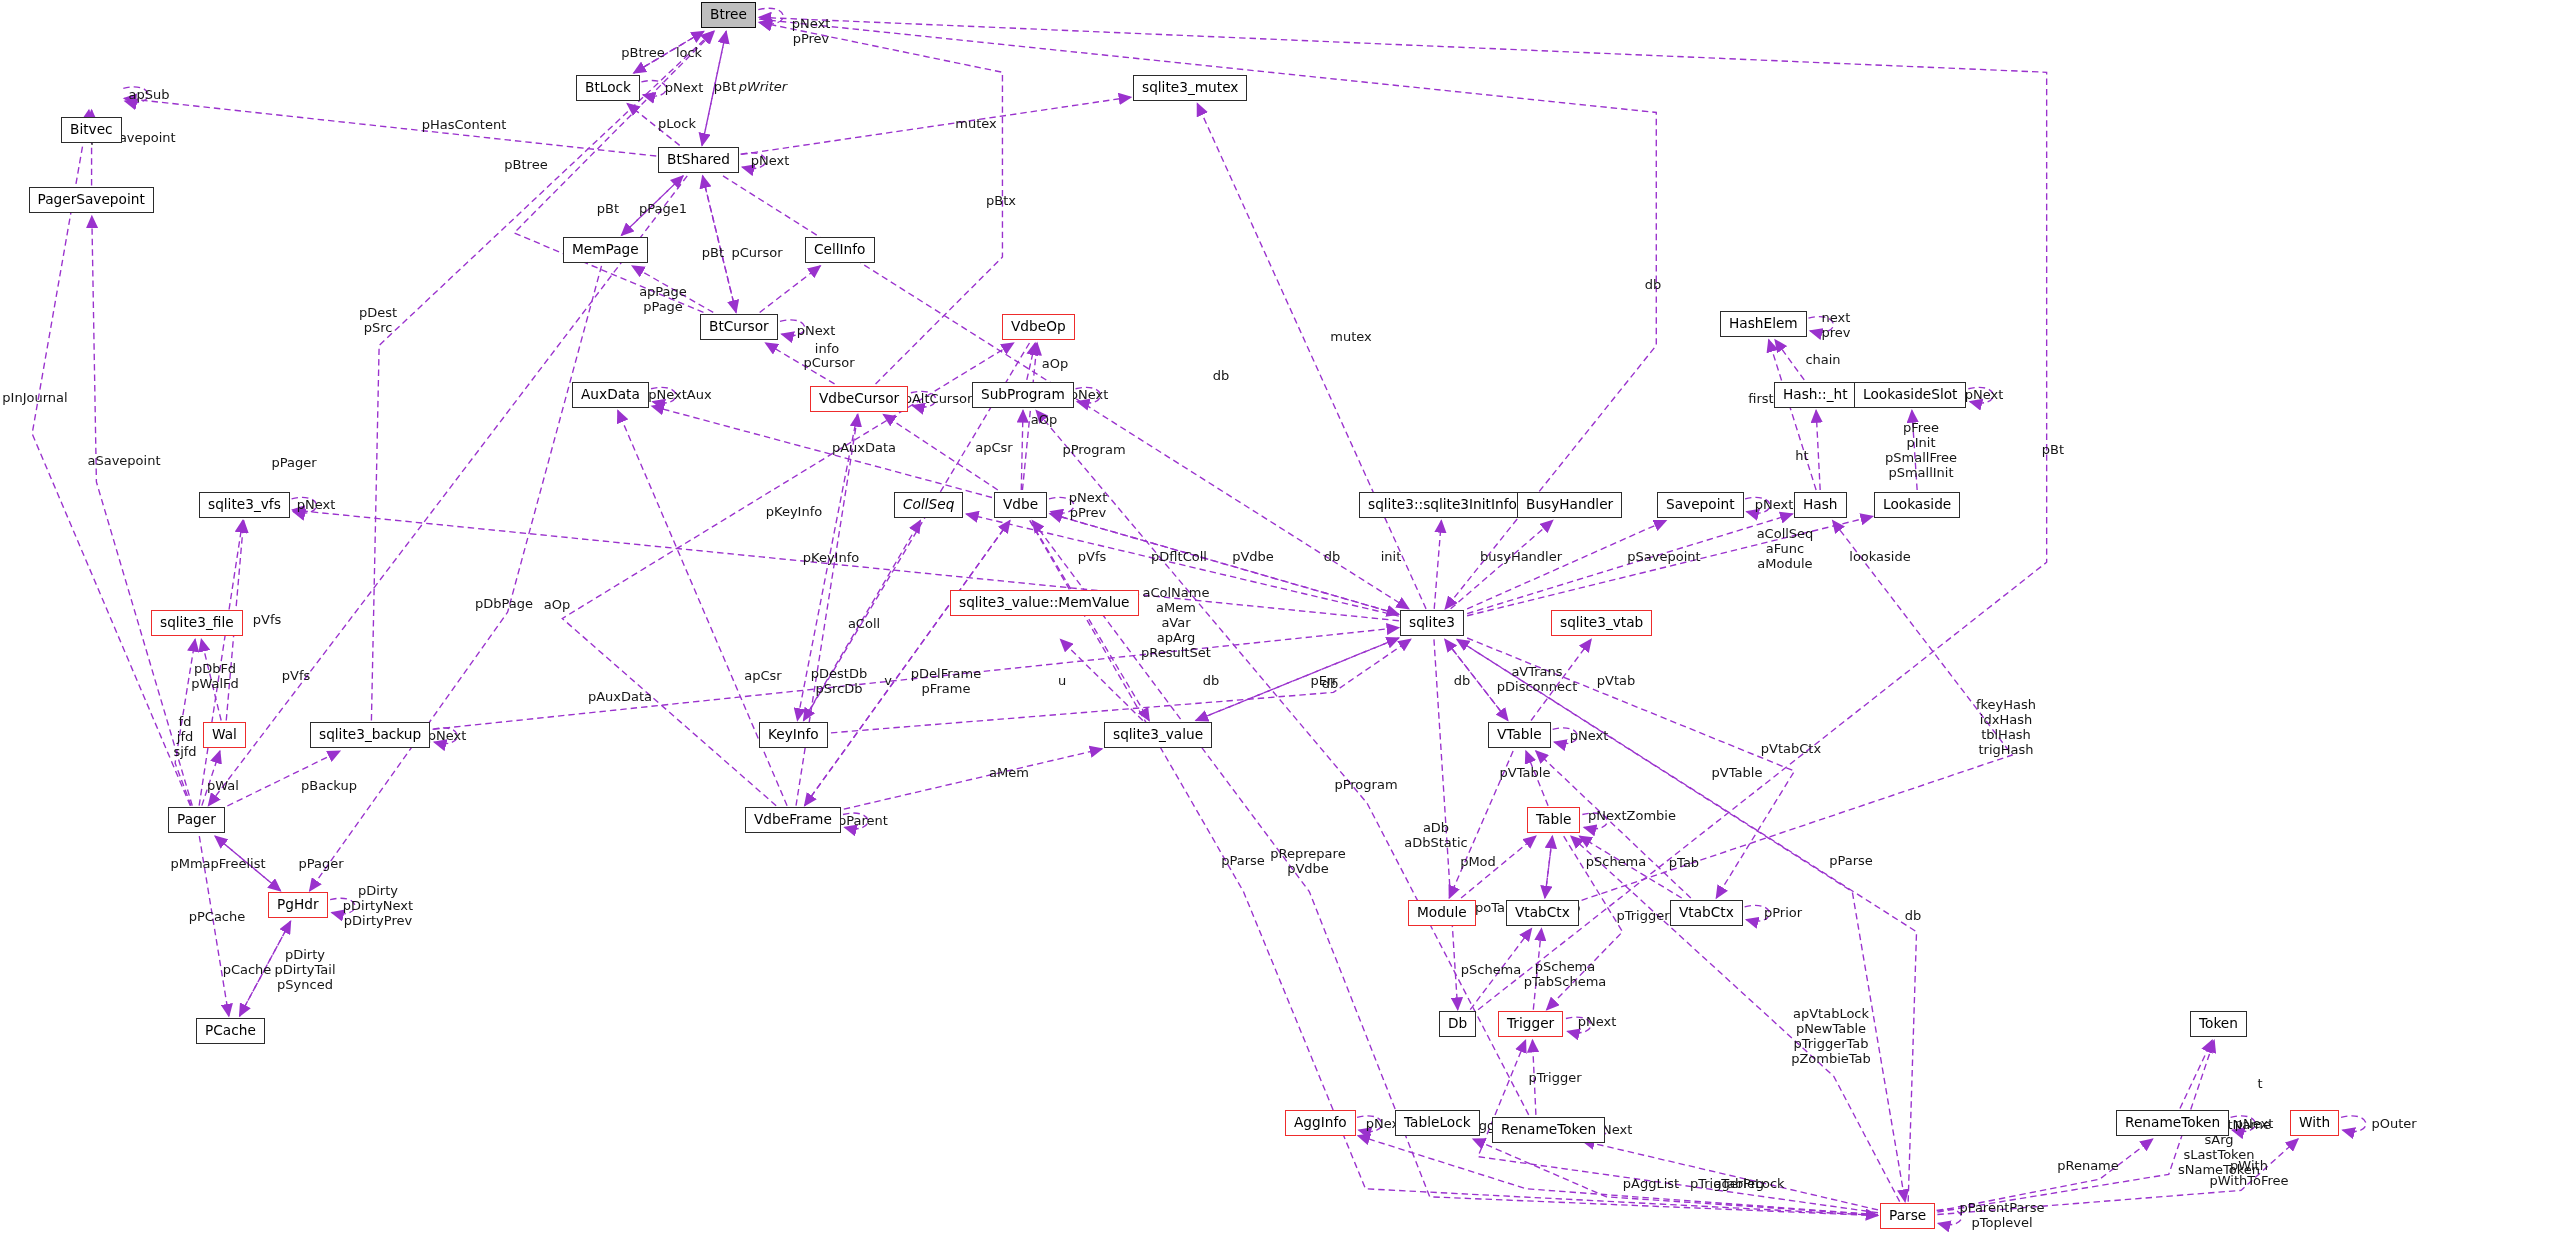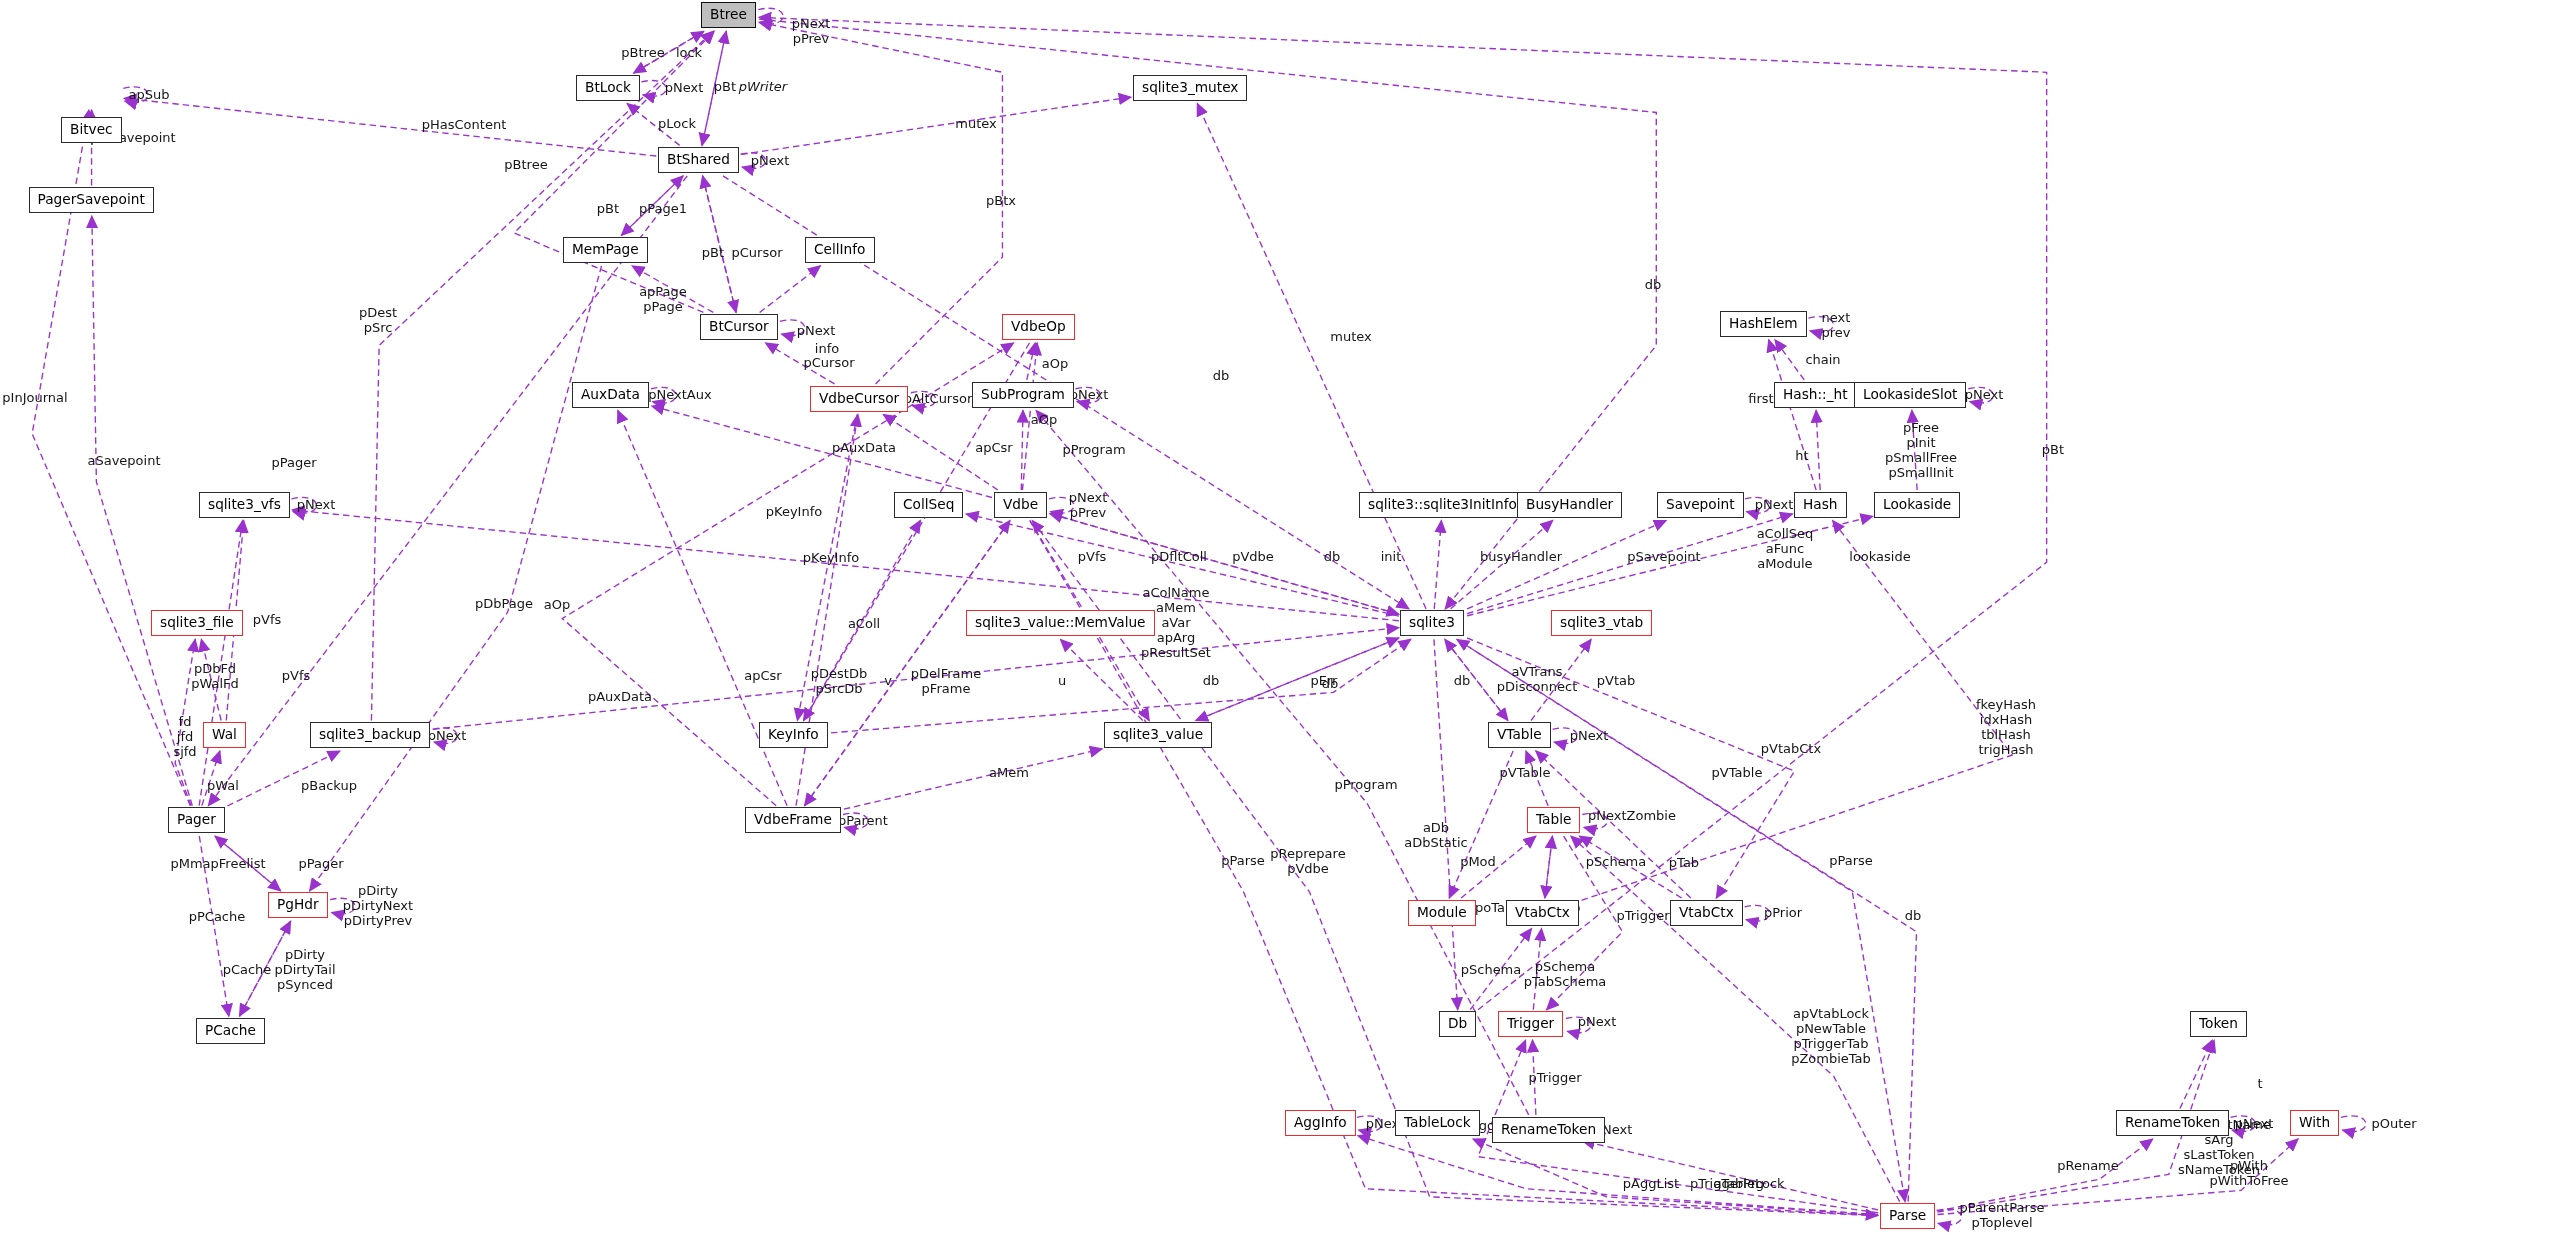--- a/index.html
+++ b/index.html
@@ -161,29 +161,29 @@
       <div class="node" style="left: 805px; top: 237px;">CellInfo</div>
       <div class="node" style="left: 700px; top: 314px;">BtCursor</div>
       <div class="node red" style="left: 1002px; top: 314px;">VdbeOp</div>
       <div class="node" style="left: 1720px; top: 311px;">HashElem</div>
       <div class="node" style="left: 572px; top: 382px;">AuxData</div>
       <div class="node red" style="left: 810px; top: 386px;">VdbeCursor</div>
       <div class="node" style="left: 972px; top: 382px;">SubProgram</div>
       <div class="node" style="left: 1774px; top: 382px;">Hash::_ht</div>
       <div class="node" style="left: 1854px; top: 382px;">LookasideSlot</div>
       <div class="node" style="left: 199px; top: 492px;">sqlite3_vfs</div>
-      <div class="node" style="left: 894px; top: 492px;">CollSeq</div>
+      <div class="node" style="left: 894px; top: 492px; font-style: italic;">CollSeq</div>
       <div class="node" style="left: 994px; top: 492px;">Vdbe</div>
       <div class="node" style="left: 1359px; top: 492px;">sqlite3::sqlite3InitInfo</div>
       <div class="node" style="left: 1517px; top: 492px;">BusyHandler</div>
       <div class="node" style="left: 1657px; top: 492px;">Savepoint</div>
       <div class="node" style="left: 1794px; top: 492px;">Hash</div>
       <div class="node" style="left: 1874px; top: 492px;">Lookaside</div>
       <div class="node red" style="left: 151px; top: 610px;">sqlite3_file</div>
-      <div class="node red" style="left: 950px; top: 610px; margin-left: 16px;">sqlite3_value::MemValue</div>
+      <div class="node red" style="left: 950px; top: 590px;">sqlite3_value::MemValue</div>
       <div class="node" style="left: 1400px; top: 610px;">sqlite3</div>
       <div class="node red" style="left: 1551px; top: 610px;">sqlite3_vtab</div>
       <div class="node red" style="left: 203px; top: 722px;">Wal</div>
       <div class="node" style="left: 310px; top: 722px;">sqlite3_backup</div>
       <div class="node" style="left: 759px; top: 722px;">KeyInfo</div>
       <div class="node" style="left: 1104px; top: 722px;">sqlite3_value</div>
       <div class="node" style="left: 1488px; top: 722px;">VTable</div>
       <div class="node" style="left: 168px; top: 807px;">Pager</div>
       <div class="node" style="left: 745px; top: 807px;">VdbeFrame</div>
       <div class="node red" style="left: 1527px; top: 807px;">Table</div>

